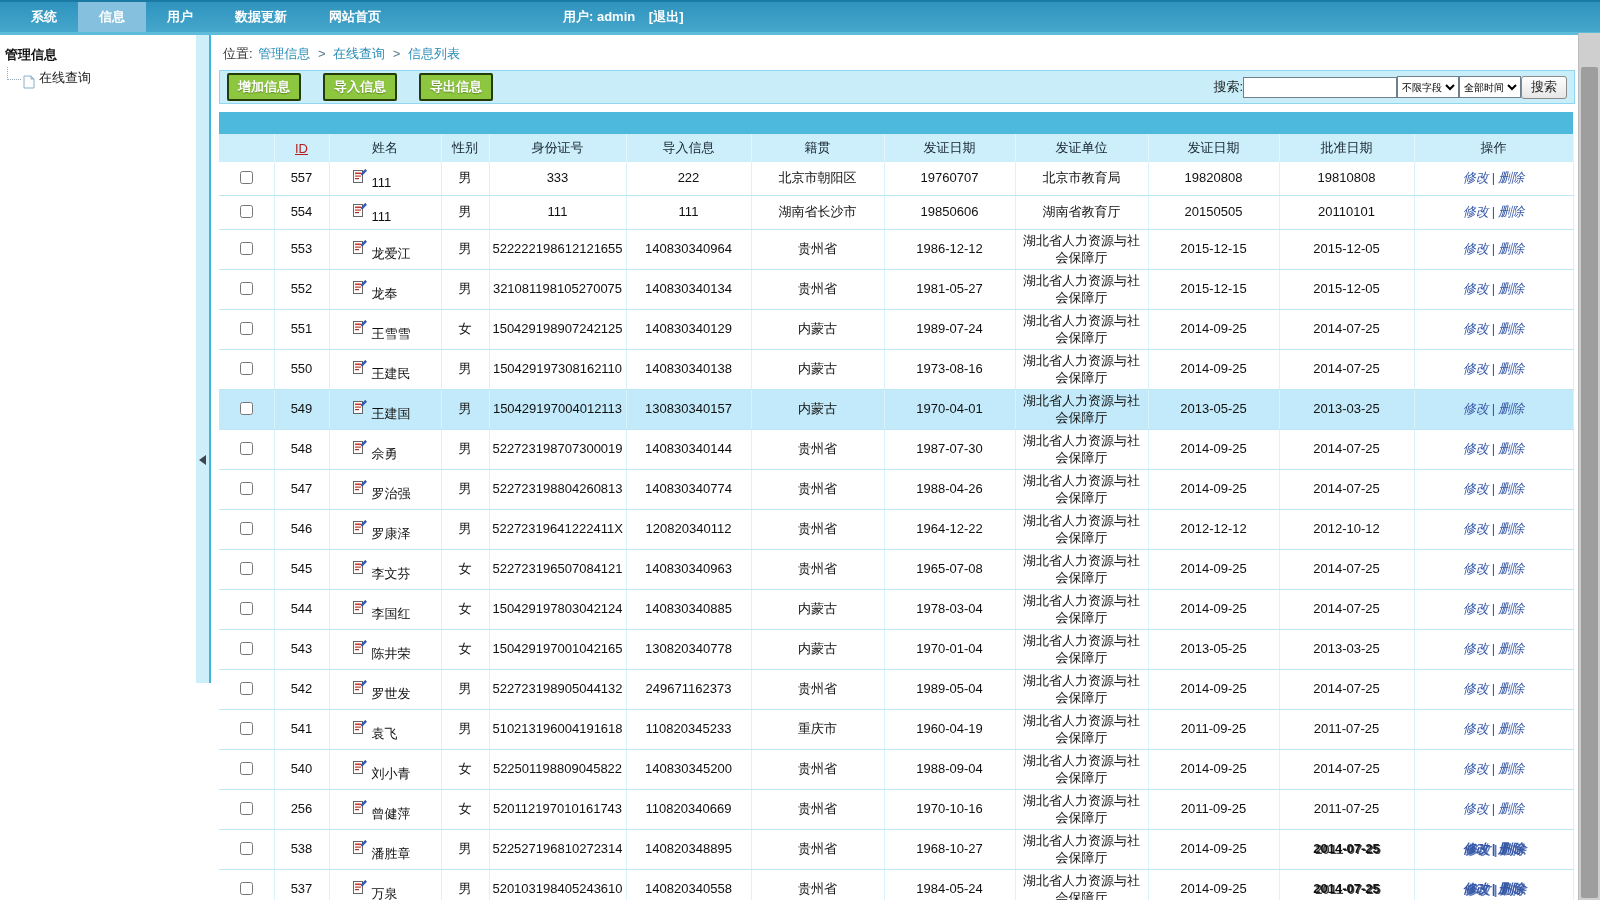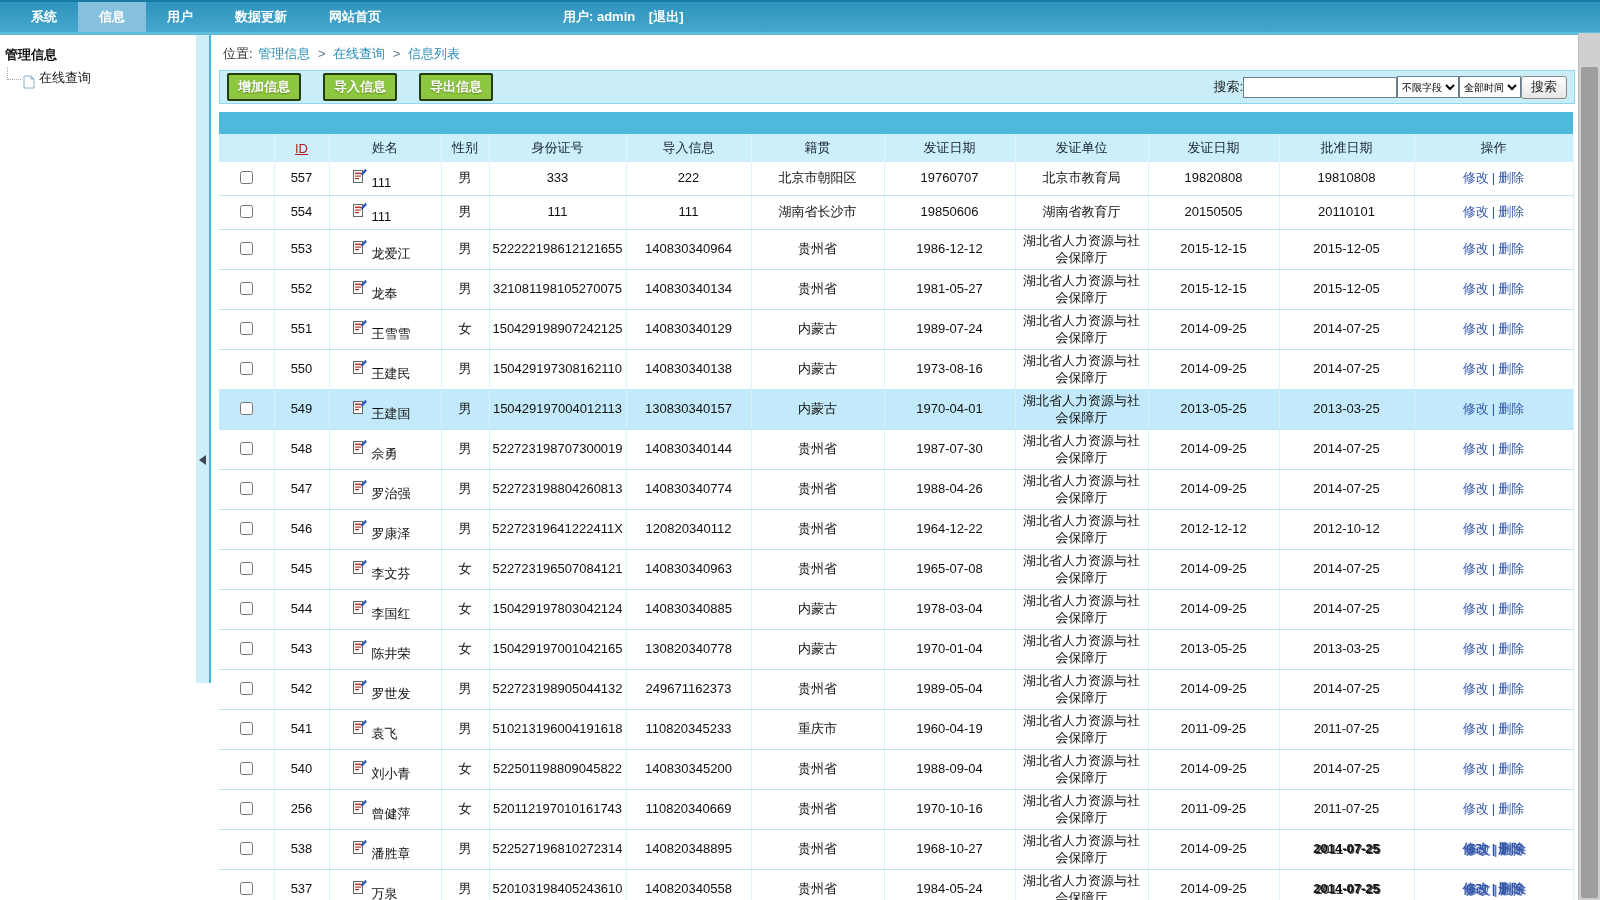--- a/index.html
+++ b/index.html
@@ -47,21 +47,21 @@
   th{background:var(--header-bg,#cdeefb);height:26px;font-weight:normal;color:#15242e;font-size:13px;
     border-right:1px solid #e3f6fc;overflow:hidden;}
   th a{color:#b91c1c;text-decoration:underline;cursor:pointer;}
   td{text-align:center;height:37px;border-bottom:1px solid #bfe7f3;border-right:1px solid #dbf2fa;
     font-size:13px;color:#101010;padding:1px 2px;overflow:hidden;line-height:1.25;}
   tr.short td{height:31px;}
   tr.hl td{background:var(--row-highlight,#c3eafa);}
   td.c-name{text-align:left;padding-left:22px;}
   .doc-ico{display:inline-block;vertical-align:top;margin-top:2px;cursor:pointer;}
   .nm{display:inline-block;margin-left:5px;margin-top:9px;}
-  .c-ops a{color:var(--link-blue,#3658a8);text-decoration:none;margin:12px 3px;cursor:pointer;}
+  .c-ops a{color:var(--link-blue,#3658a8);text-decoration:none;margin:12px 3px;cursor:pointer;font-style:italic;}
   .c-ops .sep{color:var(--link-blue,#3658a8);}
   .stack{position:relative;display:inline-block;font-weight:bold;white-space:nowrap;}
   .ghost{position:absolute;left:2px;top:1px;opacity:.8;white-space:nowrap;}
   
   .vscroll{position:fixed;right:0;top:33px;width:21px;height:867px;background:#cfcfcf;border-left:1px solid #bdbdbd;}
   .vscroll .thumb{position:absolute;left:2px;right:2px;top:34px;bottom:2px;background:#9e9e9e;border-radius:2px;cursor:pointer;}
 </style>
 </head>
 <body>
 

